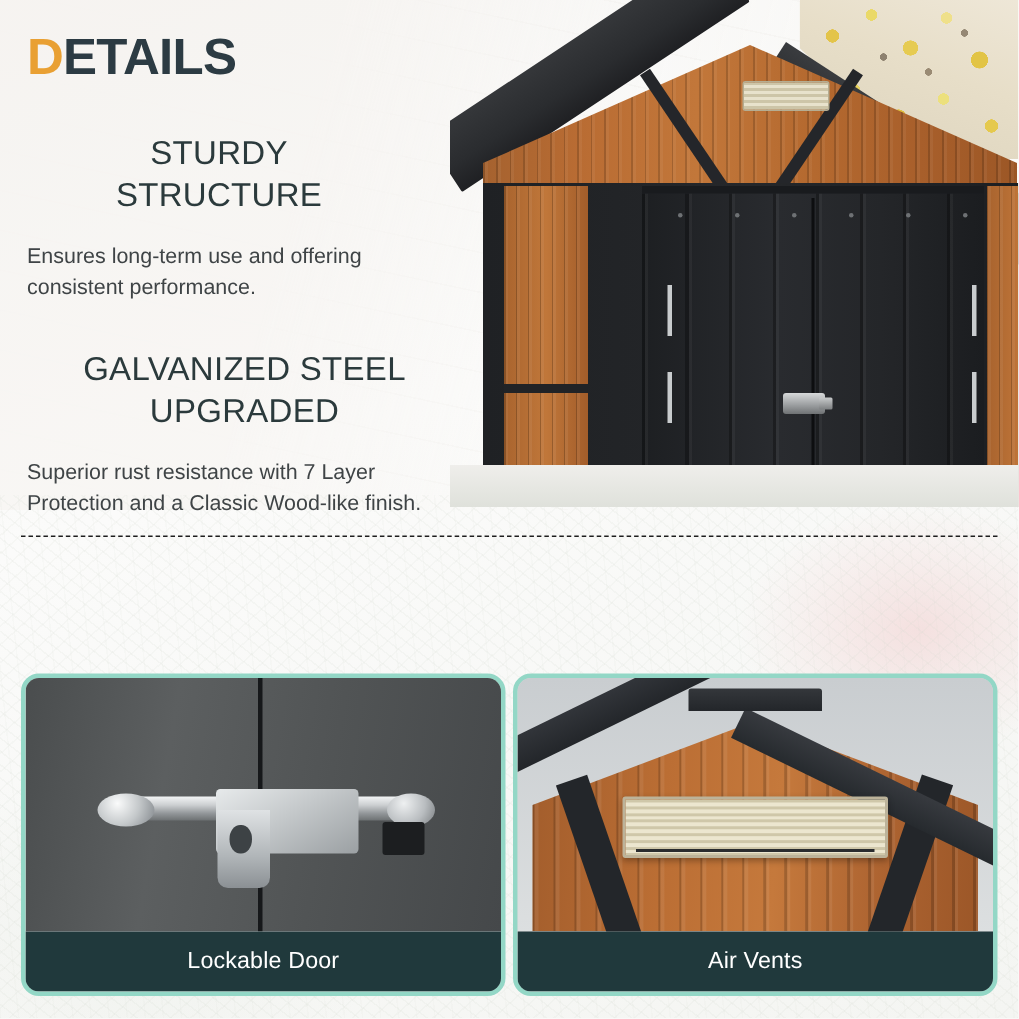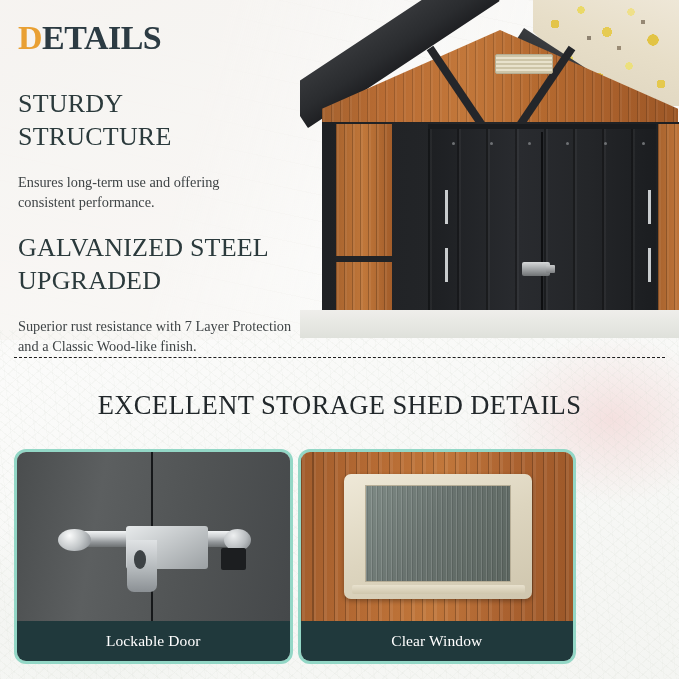--- a/index.html
+++ b/index.html
@@ -13,21 +13,20 @@
 
   
   #page {
     position:relative;
     width:679px; height:679px;
     background:
       radial-gradient(ellipse 170px 120px at 612px 420px, rgba(241,205,205,.55) 0%, rgba(241,205,205,0) 70%),
       radial-gradient(ellipse 220px 150px at 90px 620px, rgba(232,236,230,.5) 0%, rgba(232,236,230,0) 75%),
       linear-gradient(160deg,#f7f6f4 0%, #fbfbfa 40%, #f4f5f2 100%);
     overflow:hidden;
-    font-family:Liberation Serif, serif;
   }
   
   #bg-texture {
     position:absolute; left:0; top:330px; width:679px; height:349px;
     opacity:.5;
     background:
       repeating-linear-gradient(38deg, rgba(208,214,204,.30) 0 1px, rgba(255,255,255,0) 1px 7px),
       repeating-linear-gradient(-42deg, rgba(205,212,200,.24) 0 1px, rgba(255,255,255,0) 1px 9px),
       repeating-linear-gradient(84deg, rgba(212,218,208,.18) 0 1px, rgba(255,255,255,0) 1px 12px);
     pointer-events:none;
@@ -148,21 +147,21 @@
   
   #headline {
     position:absolute; left:18px; top:21px;
     font-size:34px; font-weight:bold; letter-spacing:-.5px; line-height:1;
   }
   #headline .amber { color:#e9a033; }
   #headline .dark  { color:#2c3b43; }
 
   .feature { position:absolute; left:18px; }
   .feature-title {
-    font-size:26px; color:#2b3a3c; line-height:1.26; letter-spacing:.2px;
+    font-size:22px; color:#2b3a3c; line-height:1.26; letter-spacing:.2px;text-align:center;
   }
   .feature-desc {
     font-size:14.3px; color:#3f4446; line-height:1.42; margin-top:18px;
   }
   #feature-1 { top:88px; }
   #feature-2 { top:232px; }
 
   
   #divider {
     position:absolute; left:14px; top:357px; width:651px; height:0;
@@ -171,21 +170,21 @@
 
   
   #section-heading {
     position:absolute; left:0; top:390px; width:679px;
     text-align:center; font-size:26.5px; color:#22282b;
     letter-spacing:.4px; font-weight:400;
   }
 
   
   #cards {
-    position:absolute; left:14px; top:449px; width:562px; height:215px;
+    position:absolute; left:14px; top:449px; width:651px; height:215px;
     display:flex; gap:5px;
   }
   .card {
     flex:1 1 0; position:relative;
     border:3px solid #93d7c6;
     border-radius:12px;
     overflow:hidden;
     background:#d8d8d8;
   }
   .card-img { position:absolute; left:0; top:0; right:0; bottom:40px; overflow:hidden; }
@@ -393,48 +392,50 @@
   <div class="feature" id="feature-2">
     <div class="feature-title">
       <div>GALVANIZED STEEL</div>
       <div>UPGRADED</div>
     </div>
     <div class="feature-desc" style="max-width:290px">Superior rust resistance with 7 Layer Protection and a Classic Wood-like finish.</div>
   </div>
 
   <div id="divider"></div>
 
-  <div id="section-heading">EXCELLENT STORAGE SHED DETAILS</div>
 
   <div id="cards">
 
     <div class="card">
       <div class="card-img">
         <div class="door-scene">
           <div class="seam"></div>
           <div class="bolt-body"></div>
           <div class="bolt-knob"></div>
           <div class="bolt-cap"></div>
           <div class="bolt-plate"></div>
           <div class="bolt-hasp"></div>
           <div class="bolt-hole"></div>
           <div class="bolt-dark"></div>
         </div>
       </div>
       <div class="card-label">Lockable Door</div>
     </div>
 
+
+
     <div class="card">
       <div class="card-img">
-        <div class="wood-wall">
-          <div class="win-frame">
-            <div class="win-glass"></div>
-            <div class="win-sill"></div>
-          </div>
+        <div class="vent-scene">
+          <div class="vent-gable"></div>
+          <div class="vent-truss-l"></div>
+          <div class="vent-truss-r"></div>
+          <div class="vent-roof-l"></div>
+          <div class="vent-roof-r"></div>
+          <div class="vent-ridge"></div>
+          <div class="vent-grille"></div>
         </div>
       </div>
-      <div class="card-label">Clear Window</div>
+      <div class="card-label">Air Vents</div>
     </div>
-
-
 
   </div>
 </div>
 
 </body></html>

